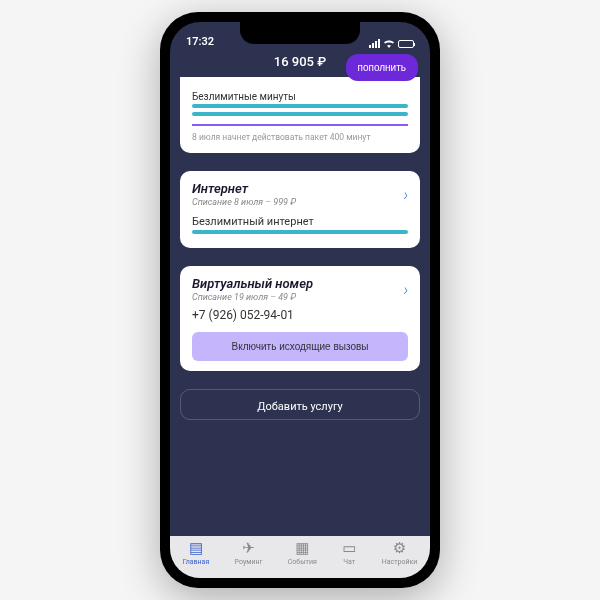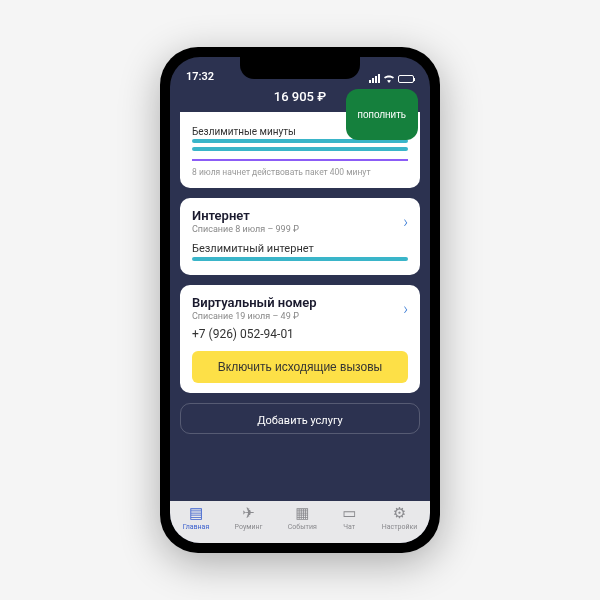--- a/index.html
+++ b/index.html
@@ -7,21 +7,21 @@
     background: #f5f5f5;
     display: flex;
     justify-content: center;
     align-items: center;
     height: 600px;
     width: 600px;
     font-family: -apple-system, BlinkMacSystemFont, "Segoe UI", Roboto, sans-serif;
   }
   .phone {
     width: 280px;
-    height: 506px;
+    height: 576px;
     background: #000;
     border-radius: 38px;
     padding: 10px;
     box-shadow: 0 10px 40px rgba(0,0,0,0.3);
     position: relative;
   }
   .notch {
     position: absolute;
     top: 10px;
     left: 50%;
@@ -58,48 +58,49 @@
     justify-content: center;
     align-items: flex-start;
     padding: 4px 12px 8px 12px;
     gap: 10px;
     position: relative;
   }
   .balance { color: #fff; font-size: 13px; font-weight: 500; }
   .topup-btn {
     position: absolute;
     right: 12px;
-    background: #15803d;
+    background: #6d28d9;
     color: #fff;
     border: none;
     border-radius: 12px;
-    padding: 20px 12px;
+    padding: 8px 12px;
     font-size: 10px;
     cursor: pointer;
   }
   .content {
     flex: 1;
     overflow-y: hidden;
     padding: 0 10px;
   }
   .card {
     background: #fff;
     border-radius: 10px;
     padding: 10px 12px;
-    margin-bottom: 10px;
+    margin-bottom: 18px;
   }
   .card-top-cut {
     border-top-left-radius: 0;
     border-top-right-radius: 0;
     margin-top: -2px;
   }
   .card-header {
     display: flex;
     justify-content: space-between;
     align-items: center;
+    font-style: italic;
   }
   .card-title { font-size: 13px; font-weight: 600; color: #1a1a2e; }
   .card-sub { font-size: 9px; color: #888; margin-top: 1px; }
   .chevron { color: #3a7bd5; font-size: 16px; font-weight: 300; }
   .line-item { font-size: 11px; color: #333; margin: 8px 0 2px 0; }
   .line-item-small { font-size: 10px; color: #333; margin: 6px 0 2px 0; }
   .progress {
     height: 4px;
     background: #eee;
     border-radius: 2px;
@@ -119,26 +120,26 @@
     border-top: 2px solid #8b5cf6;
     padding-top: 6px;
   }
   .note-plain {
     font-size: 8.5px;
     color: #999;
     margin-top: 6px;
   }
   .phone-number { font-size: 12px; color: #333; margin-top: 6px; }
   .yellow-btn {
-    background: #fde047;
+    background: #c4b5fd;
     border: none;
     border-radius: 6px;
     width: 100%;
     padding: 9px 0;
-    font-size: 12px;
+    font-size: 10px;
     font-weight: 500;
     color: #333;
     margin-top: 10px;
     cursor: pointer;
   }
   .add-service {
     text-align: center;
     color: #fff;
     font-size: 11px;
     padding: 10px 0 6px 0;

